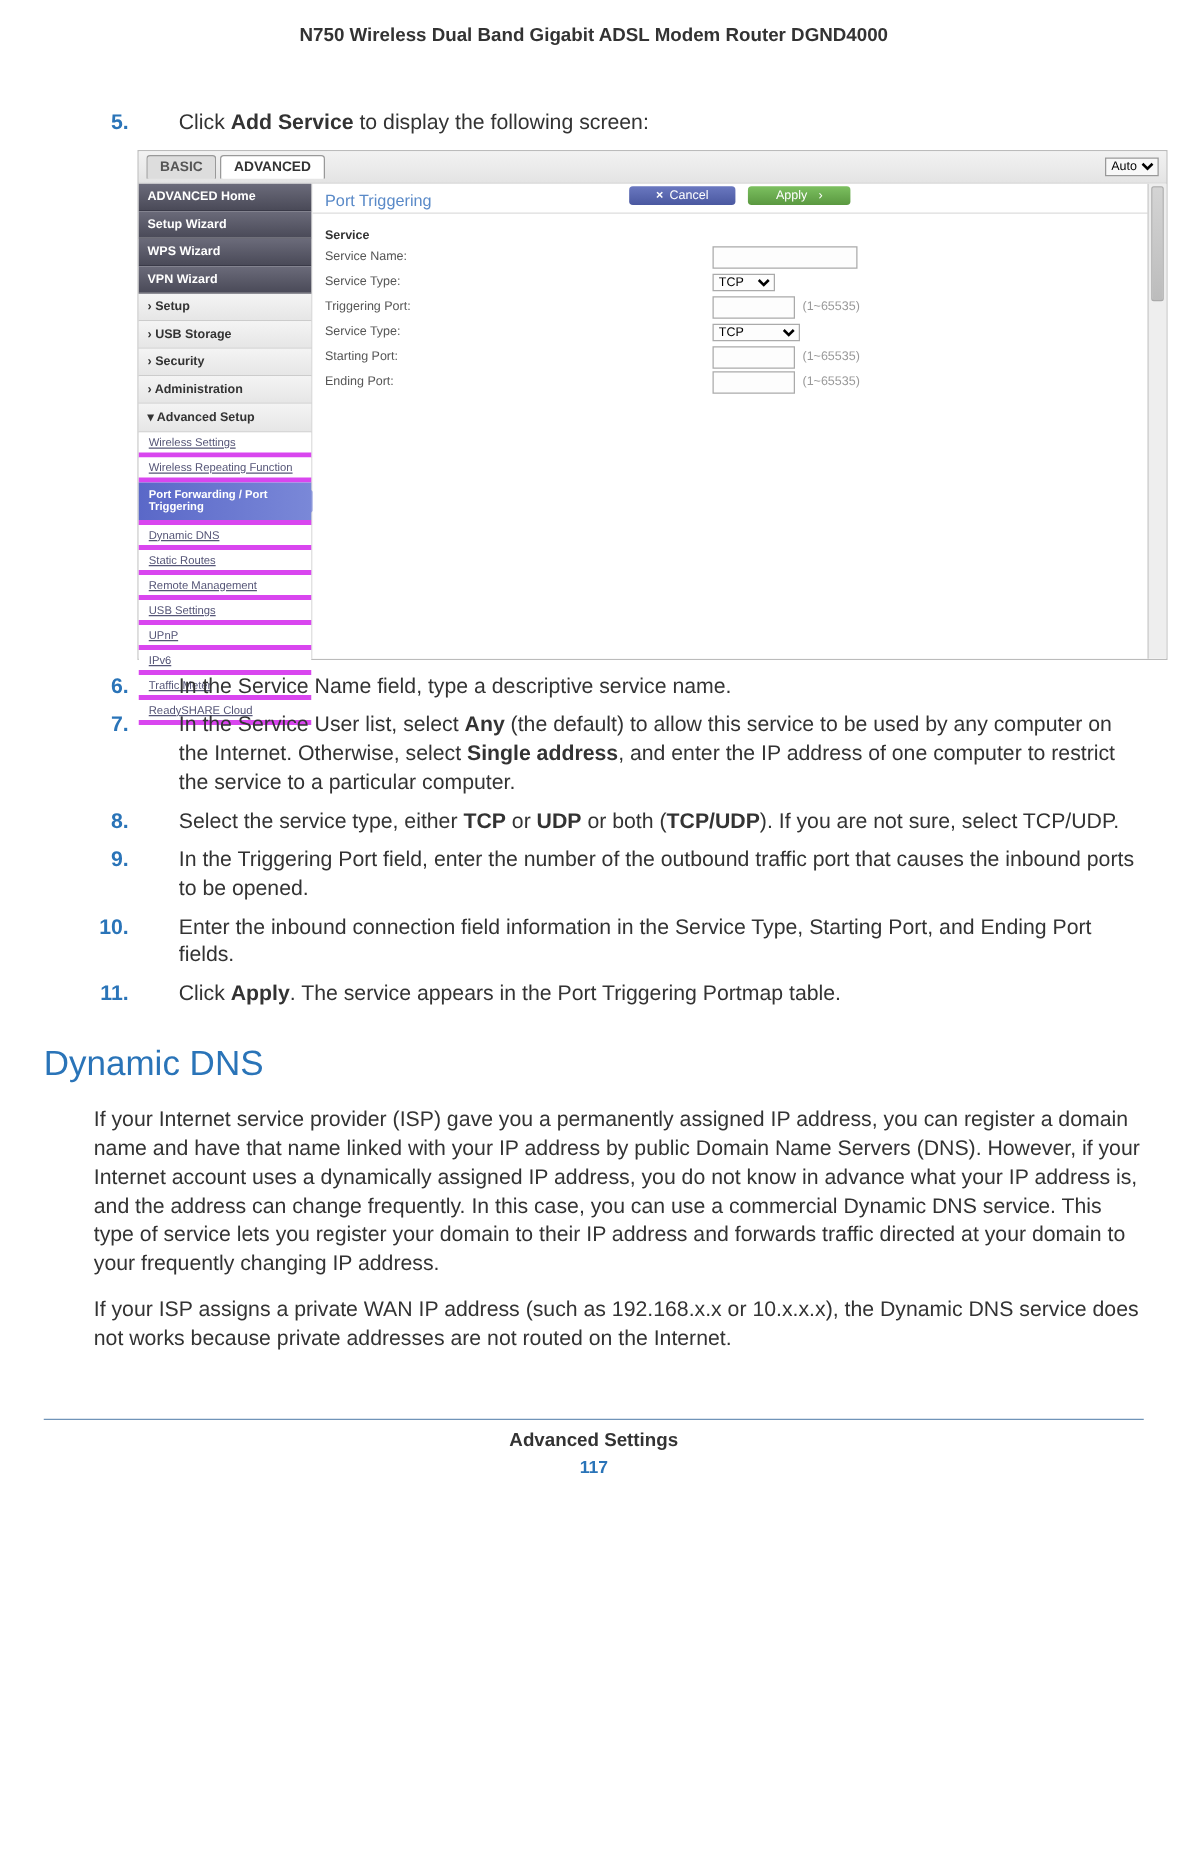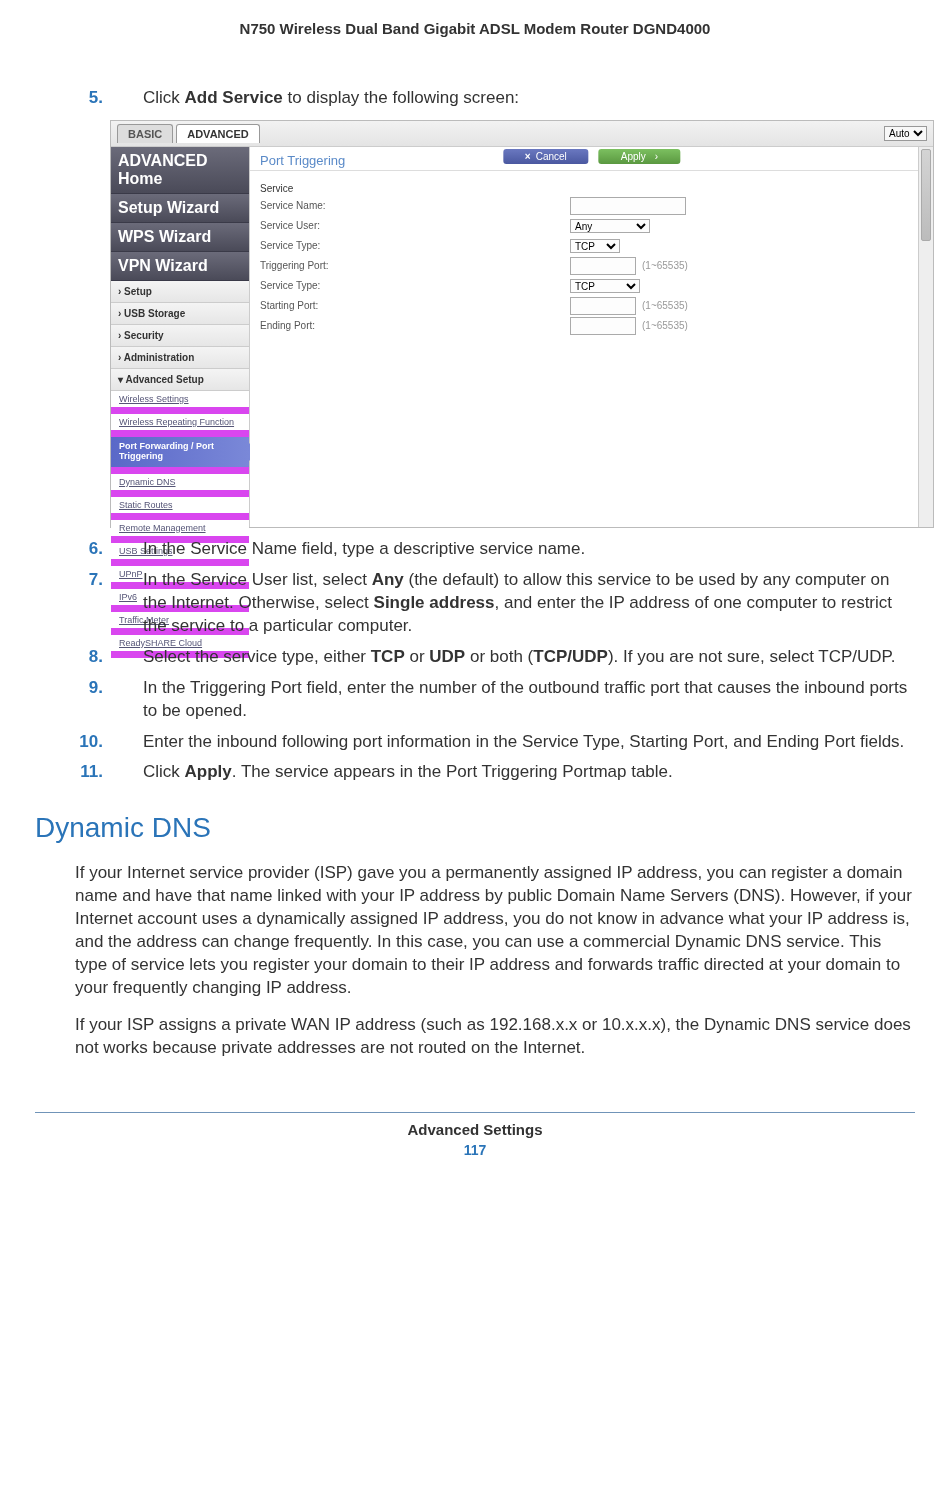--- a/index.html
+++ b/index.html
@@ -81,38 +81,38 @@
     border-right: 1px solid #ccc;
     font-size: 10px;
     display:flex;
     flex-direction:column;
   }
   .side-hdr {
     background: linear-gradient(#6b6b7a,#4a4a58);
     color: #fff;
     padding: 5px 7px;
     font-weight: bold;
-    font-size: 16px;
+    font-size: 10px;
     border-bottom: 1px solid #3a3a48;
   }
   .side-item {
     background: linear-gradient(#f4f4f4,#e6e6e6);
     color: #333;
     padding: 5px 7px;
     font-weight: bold;
     font-size: 10px;
     border-bottom: 1px solid #ccc;
   }
   .side-sub {
     background: #fff;
     padding: 3px 8px;
     font-size: 9px;
     color: #557;
     text-decoration: underline;
-    border-bottom: 7px solid #d946ef;
+    border-bottom: 4px solid #d946ef;
   }
   .side-sub.sel {
     background: linear-gradient(90deg,#5a68c8,#7a88d8);
     color: #fff;
     text-decoration: none;
     font-weight: bold;
     position: relative;
     padding: 5px 8px;
     line-height:1.1;
   }
@@ -151,21 +151,21 @@
     color: #fff;
     display:flex;
     align-items:center;
     gap:5px;
   }
   .ss-btn.cancel { background: linear-gradient(#6a78c0,#4a58a0); }
   .ss-btn.apply  { background: linear-gradient(#7cc060,#5a9840); }
   .ss-btn .x { font-weight:bold; }
   .ss-btn .arr::after { content:"›"; margin-left:4px; }
   .ss-form { padding: 6px 10px 10px 10px; font-size: 10px; color:#555; }
-  .ss-form-hdr { font-weight: normal; color:#333; margin: 6px 0 3px 0; }
+  .ss-form-hdr { font-weight: bold; color:#333; margin: 6px 0 3px 0; }
   .ss-row { display:flex; align-items:center; margin: 2px 0; height:18px; }
   .ss-label { width: 310px; }
   .ss-field input, .ss-field select {
     border: 1px solid #aaa;
     font-size: 10px;
     background: #fdfdfd;
     height: 14px;
   }
   .ss-field input.wide { width: 110px; }
   .ss-hint { color:#999; font-size:10px; margin-left: 6px; text-align: right; }
@@ -269,24 +269,20 @@
               <span class="arr"></span>
             </div>
         </div>
         <div class="ss-form">
           <div class="ss-form-hdr">Service</div>
           <div class="ss-row">
             <div class="ss-label">Service Name:</div>
             <div class="ss-field"><input class="wide" style=""></div>
           </div>
           <div class="ss-row">
-            <div class="ss-label">Service User:</div>
-            <div class="ss-field"><select style="width:80px"><option>Any</option></select></div>
-          </div>
-          <div class="ss-row">
             <div class="ss-label">Service Type:</div>
             <div class="ss-field"><select style="width:50px"><option>TCP</option></select></div>
           </div>
           <div class="ss-row">
             <div class="ss-label">Triggering Port:</div>
             <div class="ss-field"><input style="width: 60px;"><span class="ss-hint">(1~65535)</span></div>
           </div>
           <div class="ss-row">
             <div class="ss-label">Service Type:</div>
             <div class="ss-field"><select style="width:70px"><option>TCP</option></select></div>
@@ -322,21 +318,21 @@
     <div class="step-body">
       <span>Select the service type, either </span><b>TCP</b><span> or </span><b>UDP</b><span> or both (</span><b>TCP/UDP</b><span>). If you are not sure, select TCP/UDP.</span>
     </div>
   </div>
   <div class="step-row">
     <div class="step-num">9.</div>
     <div class="step-body">In the Triggering Port field, enter the number of the outbound traffic port that causes the inbound ports to be opened.</div>
   </div>
   <div class="step-row">
     <div class="step-num">10.</div>
-    <div class="step-body">Enter the inbound following port information in the Service Type, Starting Port, and Ending Port fields.</div>
+    <div class="step-body">Enter the inbound connection field information in the Service Type, Starting Port, and Ending Port fields.</div>
   </div>
   <div class="step-row">
     <div class="step-num">11.</div>
     <div class="step-body">
       <span>Click </span><b>Apply</b><span>. The service appears in the Port Triggering Portmap table.</span>
     </div>
   </div>
 
   <div class="h2">Dynamic DNS</div>
 

